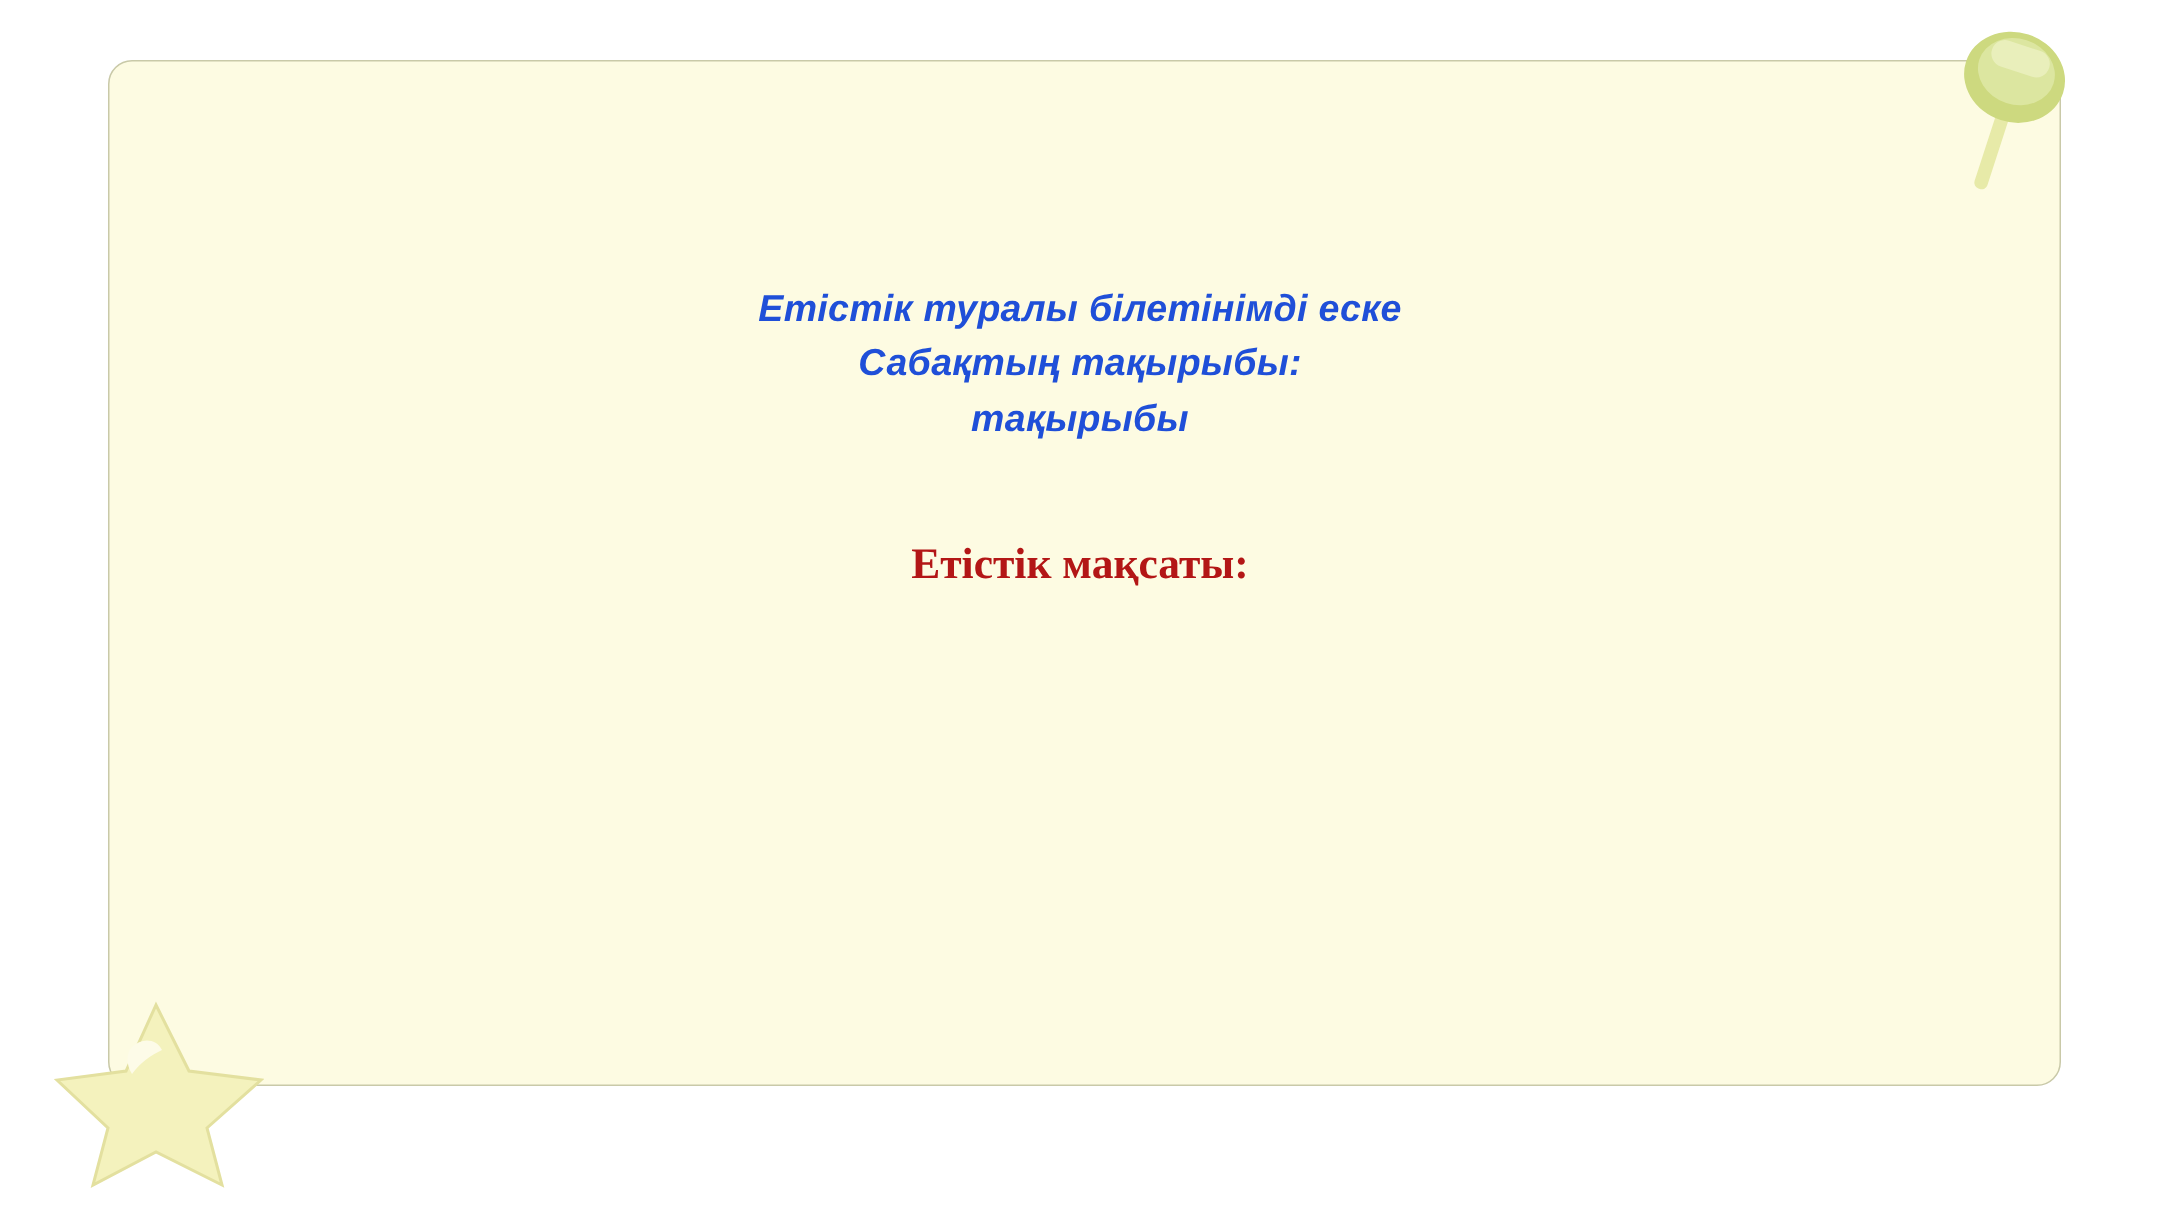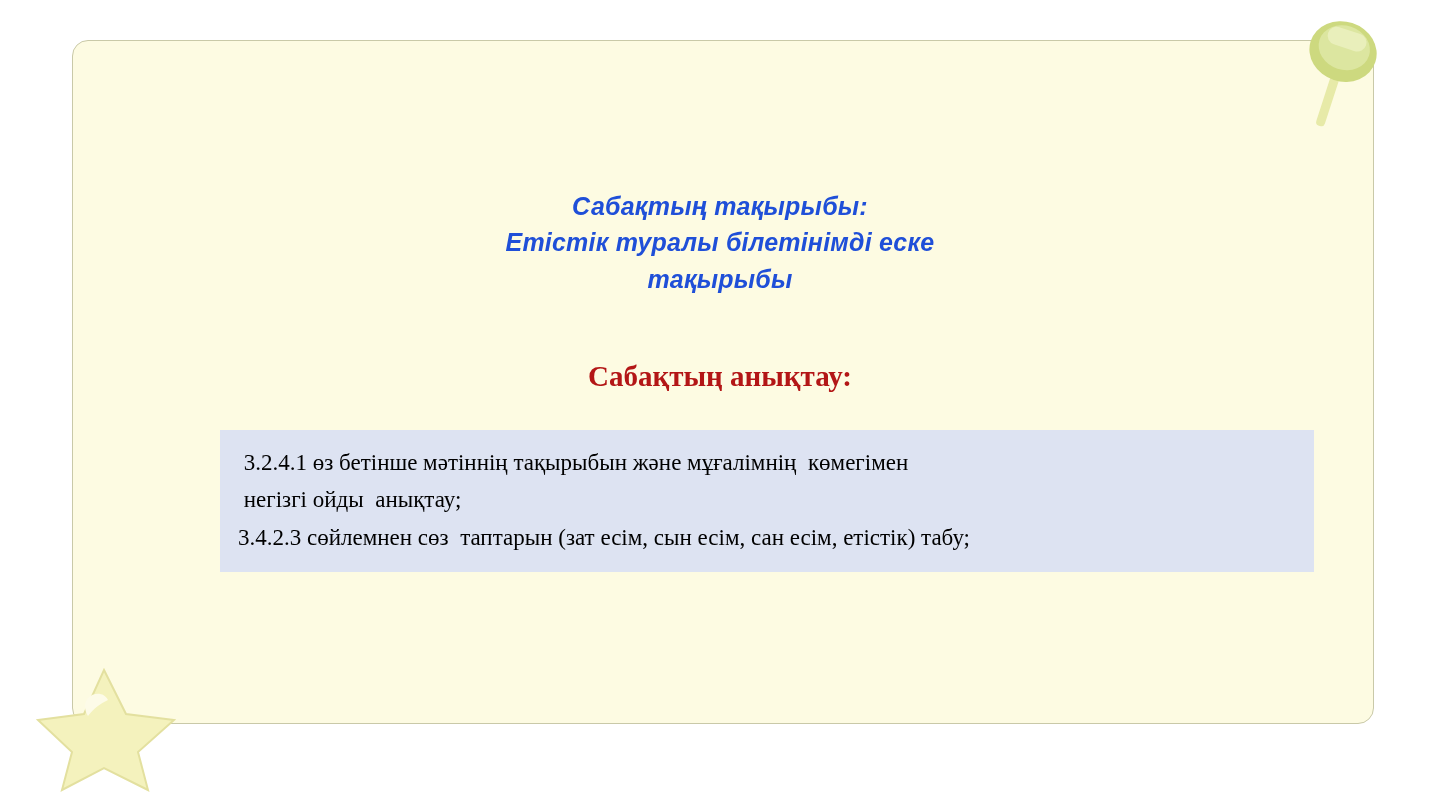--- a/index.html
+++ b/index.html
@@ -123,27 +123,22 @@
   </svg>
 
   <svg class="star" viewBox="0 0 140 130">
     <path d="M68 8 L90 52 L138 58 L102 90 L112 128 L68 106 L26 128 L36 90 L2 58 L48 52 Z" fill="#f4f2bd" stroke="#e3e09f" stroke-width="2"></path>
     <path d="M52 36 C58 30 68 30 72 38 C64 42 58 46 52 54 C48 48 48 40 52 36 Z" fill="#fdfbe8"></path>
   </svg>
 
   <div class="content">
 
     <div class="topic-block">
+      <span class="line">Етістік туралы білетінімді еске</span>
       <span class="line">Сабақтың тақырыбы:</span>
-      <span class="line">Етістік туралы білетінімді еске</span>
       <span class="line">тақырыбы</span>
     </div>
 
-    <div class="aim-title">Сабақтың анықтау:</div>
+    <div class="aim-title">Етістік мақсаты:</div>
 
-    <div class="aim-box">
-      <span class="goal"> 3.2.4.1 өз бетінше мәтіннің тақырыбын және мұғалімнің  көмегімен
- негізгі ойды  анықтау;</span>
-      <span class="goal">3.4.2.3 сөйлемнен сөз  таптарын (зат есім, сын есім, сан есім, етістік) табу;</span>
-    </div>
 
   </div>
 </div>
 
 </body></html>

